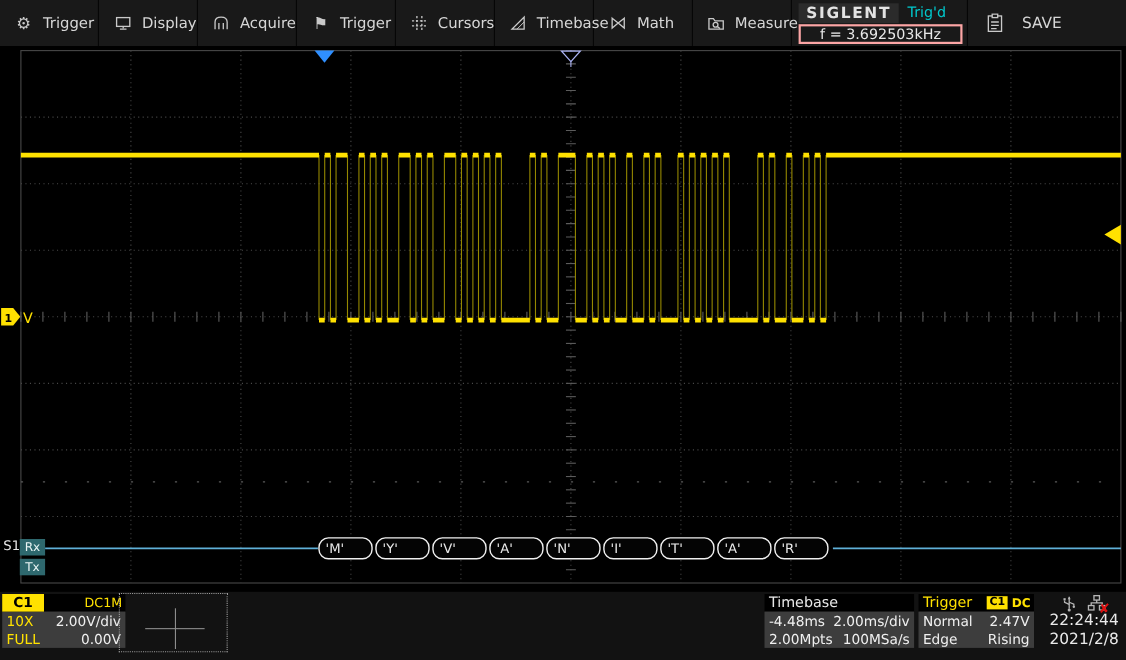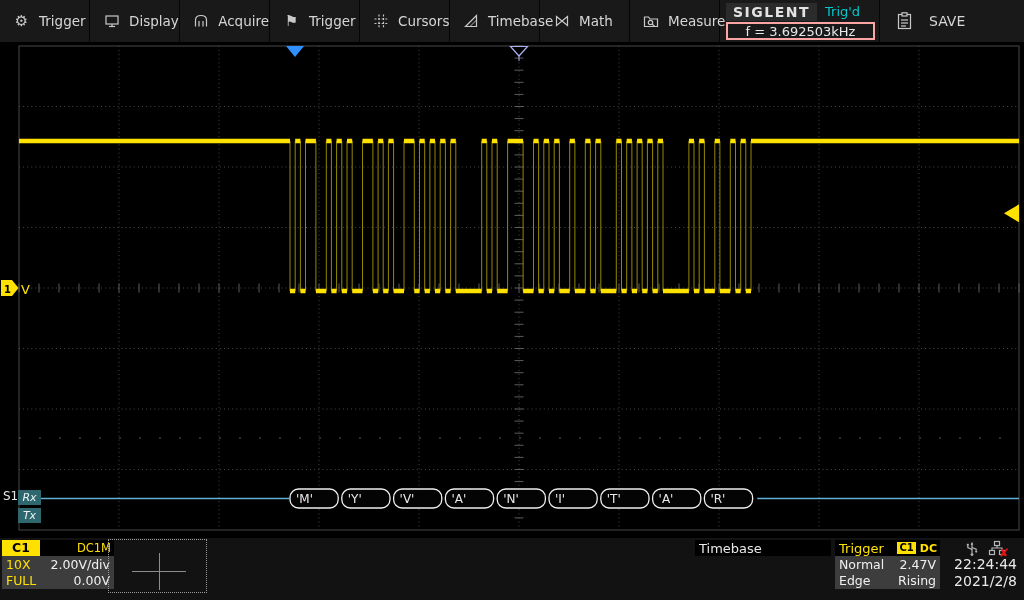--- a/index.html
+++ b/index.html
@@ -24,21 +24,21 @@
   #trig-status { margin-left:8px; font-size:13px; }
   #freq-box { margin-top:1px; border:2px solid #fca5a5; height:18px; line-height:16px;
     text-align:center; color:#e8e8e8; font-size:13px; }
   #save-block { flex:1; display:flex; align-items:center; gap:16px; padding-left:16px;
     color:#d6d6d6; font-size:14px; }
   
   #scope { position:absolute; left:0; top:42px; width:1024px; height:496px; background:#000; }
   #wave-svg { position:absolute; left:0; top:0; }
   .bus-label { position:absolute; color:#e8e8e8; font-size:12px; }
   .bus-badge { position:absolute; width:23px; height:15px; background:#2e686e; color:#e9f4f4;
-    font-size:11px; line-height:15px; text-align:center;font-style:italic; }
+    font-size:11px; line-height:15px; text-align:center; }
   
   #bottombar { position:absolute; left:0; top:538px; width:1024px; height:62px; background:#121212; }
   .info-box { position:absolute; top:2px; height:49px; }
   .box-head { height:16px; background:#000000; display:flex; align-items:center; }
   .box-body { height:33px; background:#3d3d3d; display:flex; flex-direction:column; justify-content:space-evenly; }
   .brow { display:flex; justify-content:space-between; padding:0 4px; font-size:12.5px; color:#f0f0f0; line-height:15px; }
   .ylw { color:#ffe100; }
   #ch-box { left:2px; width:112px; }
   .c1-badge { width:38px; height:16px; background:#ffe100; color:#000; font-weight:bold;
     font-size:12.5px; text-align:center; line-height:16px; }
@@ -337,20 +337,30 @@
       </div>
     </div>
 
     <div id="placeholder-box">
       <div class="cross-h"></div>
       <div class="cross-v"></div>
     </div>
 
     <div class="info-box" id="tb-box">
       <div class="box-head">Timebase</div>
+      <div class="box-body">
+        <div class="brow">
+          <span>-4.48ms</span>
+          <span>2.00ms/div</span>
+        </div>
+        <div class="brow">
+          <span>2.00Mpts</span>
+          <span>100MSa/s</span>
+        </div>
+      </div>
     </div>
 
     <div class="info-box" id="trig-box">
       <div class="box-head">
         <span class="ylw">Trigger</span>
         <span class="th-right">
           <span class="src-badge">C1</span>
           <span class="ylw">DC</span>
         </span>
       </div>

